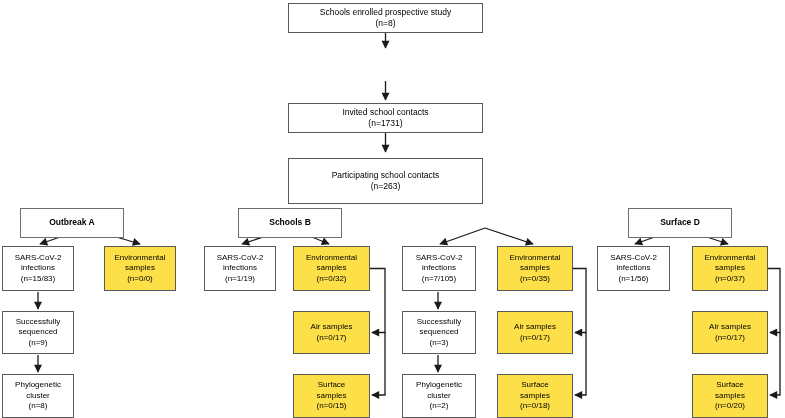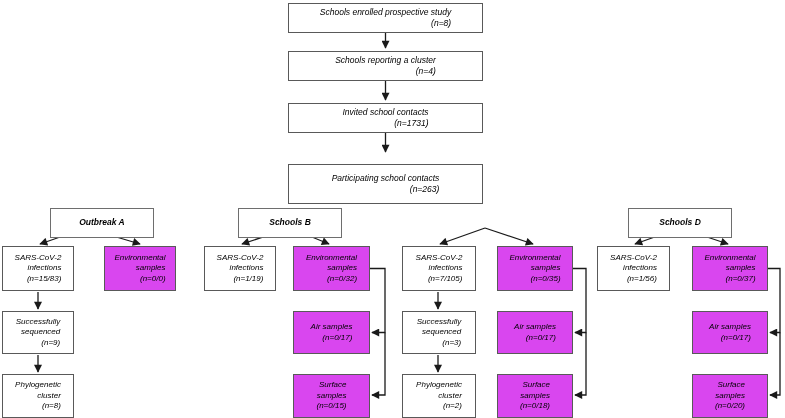--- a/index.html
+++ b/index.html
@@ -11,29 +11,28 @@
     overflow:hidden;
   }
   .box{
     position:absolute;
     box-sizing:border-box;
     border:1.5px solid #595959;
     background:#ffffff;
     display:flex;
     align-items:center;
     justify-content:center;
-    text-align:right;
+    text-align:center;
     white-space:pre-line;
     font-size:8px;
     line-height:1.32;
     color:#000;
     padding:14px 2px;
-    font-style:italic;
   }
-  .box.blue{background:#d946ef;}
+  .box.blue{background:#fde047;}
   .box.hdr{
     font-weight:bold;
     font-size:8.5px;
     border:1.4px solid #6e6e6e;
   }
   .box.top{font-size:8.5px;}
   svg.connectors{position:absolute;left:0;top:0;width:785px;height:418px;pointer-events:none;}
 </style>
 </head>
 <body>
@@ -71,28 +70,26 @@
 
       <path d="M680,228 L635,244" marker-end="url(#ah)"></path>
       <path d="M680,228 L728,244" marker-end="url(#ah)"></path>
       <path d="M768,268.5 H780 V332.5 H770" marker-end="url(#ah)"></path>
       <path d="M780,332.5 V395 H770" marker-end="url(#ah)"></path>
     </g>
   </svg>
 
   <div class="box top" style="left:288px;top:3px;width:195px;height:28px">Schools enrolled prospective study
 (n=8)</div>
-  <div class="box top" style="left:288px;top:51px;width:195px;height:30px">Schools reporting a cluster
-(n=4)</div>
   <div class="box top" style="left:288px;top:103px;width:195px;height:30px">Invited school contacts
 (n=1731)</div>
-  <div class="box top" style="left:288px;top:164px;width:195px;height:40px">Participating school contacts
+  <div class="box top" style="left:288px;top:158px;width:195px;height:46px">Participating school contacts
 (n=263)</div>
 
-  <div class="box hdr" style="left:50px;top:208px;width:104px;height:22px">Outbreak A</div>
+  <div class="box hdr" style="left:20px;top:208px;width:104px;height:22px">Outbreak A</div>
   <div class="box" style="left:2px;top:246px;width:72px;height:45px">SARS-CoV-2
 infections
 (n=15/83)</div>
   <div class="box blue" style="left:104px;top:246px;width:72px;height:45px">Environmental
 samples
 (n=0/0)</div>
   <div class="box" style="left:2px;top:311px;width:72px;height:43px">Successfully
 sequenced
 (n=9)</div>
   <div class="box" style="left:2px;top:374px;width:72px;height:44px">Phylogenetic
@@ -123,21 +120,21 @@
 (n=3)</div>
   <div class="box blue" style="left:497px;top:311px;width:76px;height:43px">Air samples
 (n=0/17)</div>
   <div class="box" style="left:402px;top:374px;width:74px;height:44px">Phylogenetic
 cluster
 (n=2)</div>
   <div class="box blue" style="left:497px;top:374px;width:76px;height:44px">Surface
 samples
 (n=0/18)</div>
 
-  <div class="box hdr" style="left:628px;top:208px;width:104px;height:19px">Schools D</div>
+  <div class="box hdr" style="left:628px;top:208px;width:104px;height:19px">Surface D</div>
   <div class="box" style="left:597px;top:246px;width:73px;height:45px">SARS-CoV-2
 infections
 (n=1/56)</div>
   <div class="box blue" style="left:692px;top:246px;width:76px;height:45px">Environmental
 samples
 (n=0/37)</div>
   <div class="box blue" style="left:692px;top:311px;width:76px;height:43px">Air samples
 (n=0/17)</div>
   <div class="box blue" style="left:692px;top:374px;width:76px;height:44px">Surface
 samples

